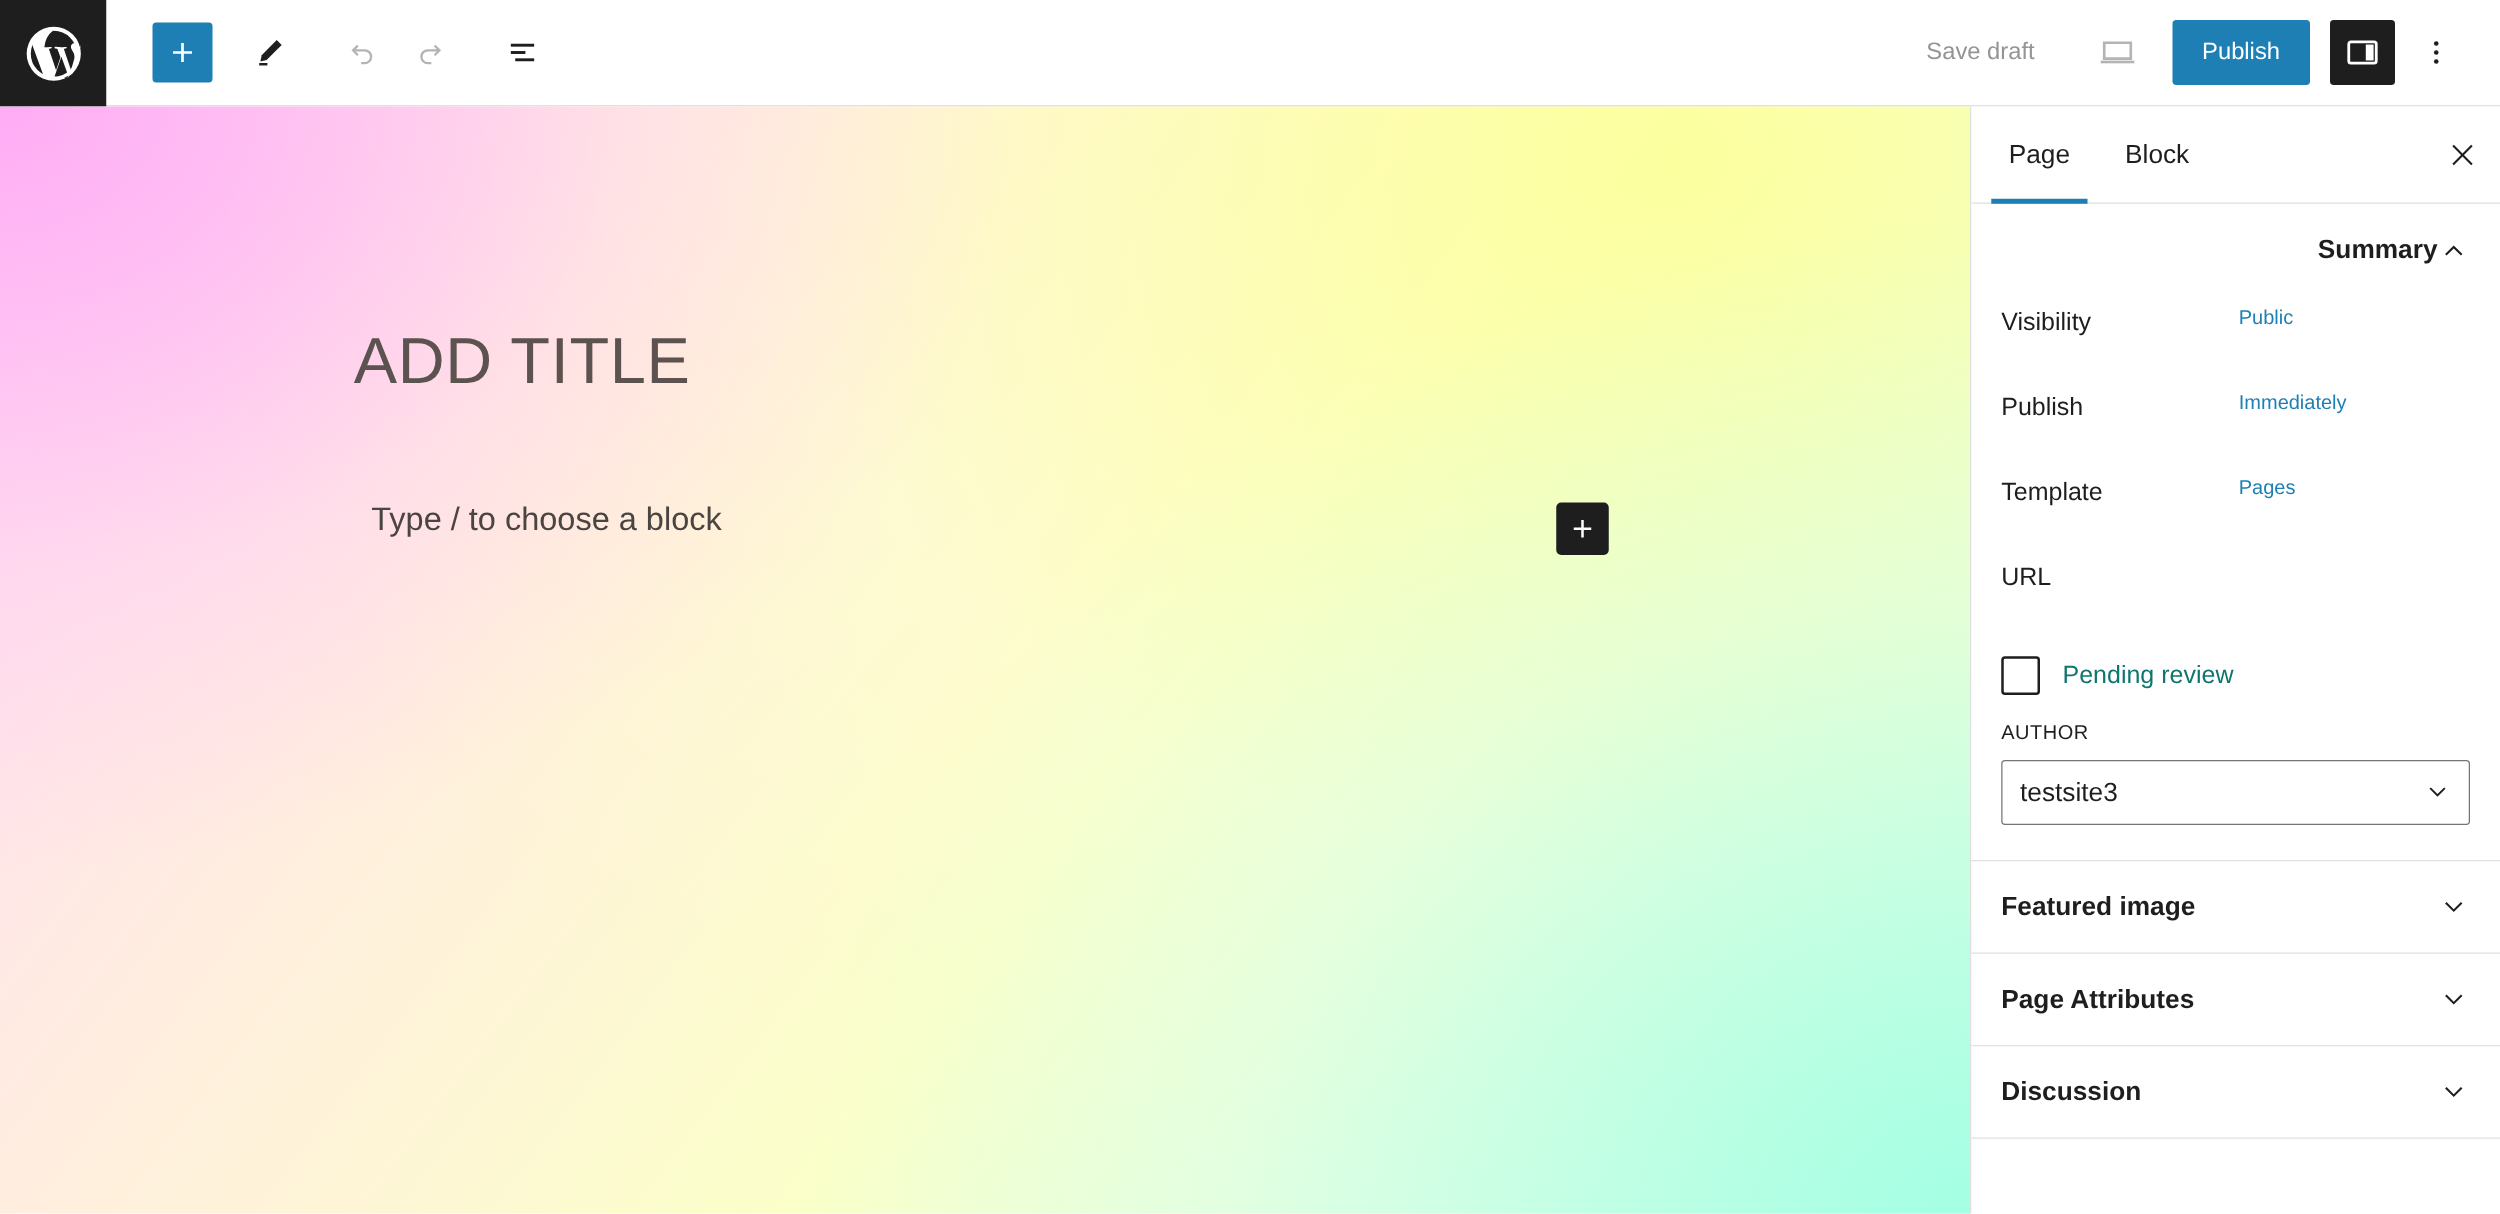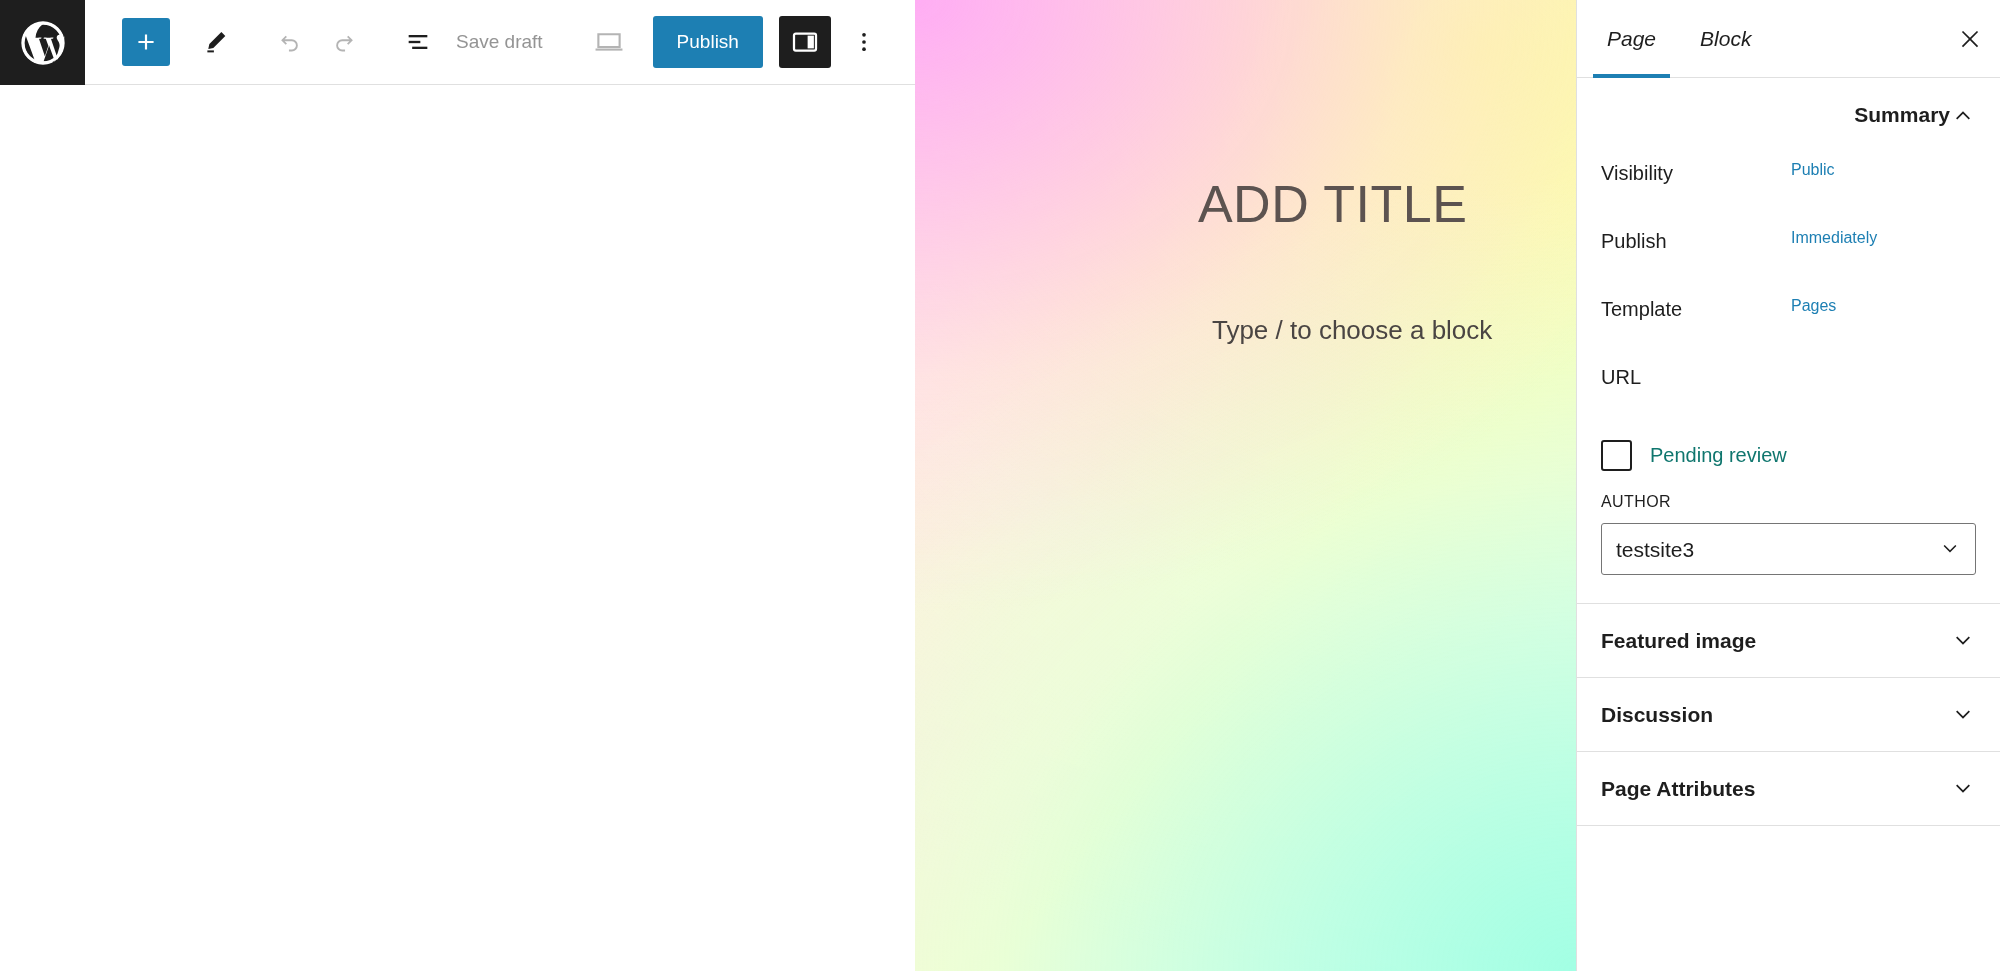--- a/index.html
+++ b/index.html
@@ -10,21 +10,21 @@
     overflow: hidden;
     font-family: "Liberation Sans", sans-serif;
     background: #fff;
   }
 
   #app {
     position: relative;
     width: 2000px;
     height: 971px;
     display: flex;
-    flex-direction: row;
+    flex-direction: column;
   }
 
   
   .header {
     height: 85px;
     min-height: 85px;
     background: #ffffff;
     border-bottom: 1px solid #e0e0e0;
     display: flex;
     align-items: stretch;
@@ -240,21 +240,20 @@
     background: transparent;
     border: none;
     font-size: 21px;
     font-family: "Liberation Sans", sans-serif;
     color: #1e1e1e;
     padding: 0 22px;
     cursor: pointer;
     position: relative;
     display: flex;
     align-items: center;
-    font-style: italic;
   }
   .sb-tab.active::after {
     content: "";
     position: absolute;
     left: 8px;
     right: 8px;
     bottom: -1px;
     height: 4px;
     background: #1d7fb3;
   }
@@ -598,33 +597,33 @@
         <button class="accordion">
           <span class="accordion-title">Featured image</span>
           <span>
             <svg class="chev" width="26" height="26" viewBox="0 0 24 24">
               <path d="M12 15.4 5.6 9 6.7 7.9 12 13.2l5.3-5.3L18.4 9z"></path>
             </svg>
           </span>
         </button>
 
         <button class="accordion">
+          <span class="accordion-title">Page Attributes</span>
+          <span>
+            <svg class="chev" width="26" height="26" viewBox="0 0 24 24">
+              <path d="M12 15.4 5.6 9 6.7 7.9 12 13.2l5.3-5.3L18.4 9z"></path>
+            </svg>
+          </span>
+        </button>
+
+        <button class="accordion">
           <span class="accordion-title">Discussion</span>
           <span>
             <svg class="chev" width="26" height="26" viewBox="0 0 24 24">
               <path d="M12 15.4 5.6 9 6.7 7.9 12 13.2l5.3-5.3L18.4 9z"></path>
             </svg>
           </span>
         </button>
 
-        <button class="accordion">
-          <span class="accordion-title">Page Attributes</span>
-          <span>
-            <svg class="chev" width="26" height="26" viewBox="0 0 24 24">
-              <path d="M12 15.4 5.6 9 6.7 7.9 12 13.2l5.3-5.3L18.4 9z"></path>
-            </svg>
-          </span>
-        </button>
-
       </div>
     </div>
   </div>
 </div>
 
 </body></html>

